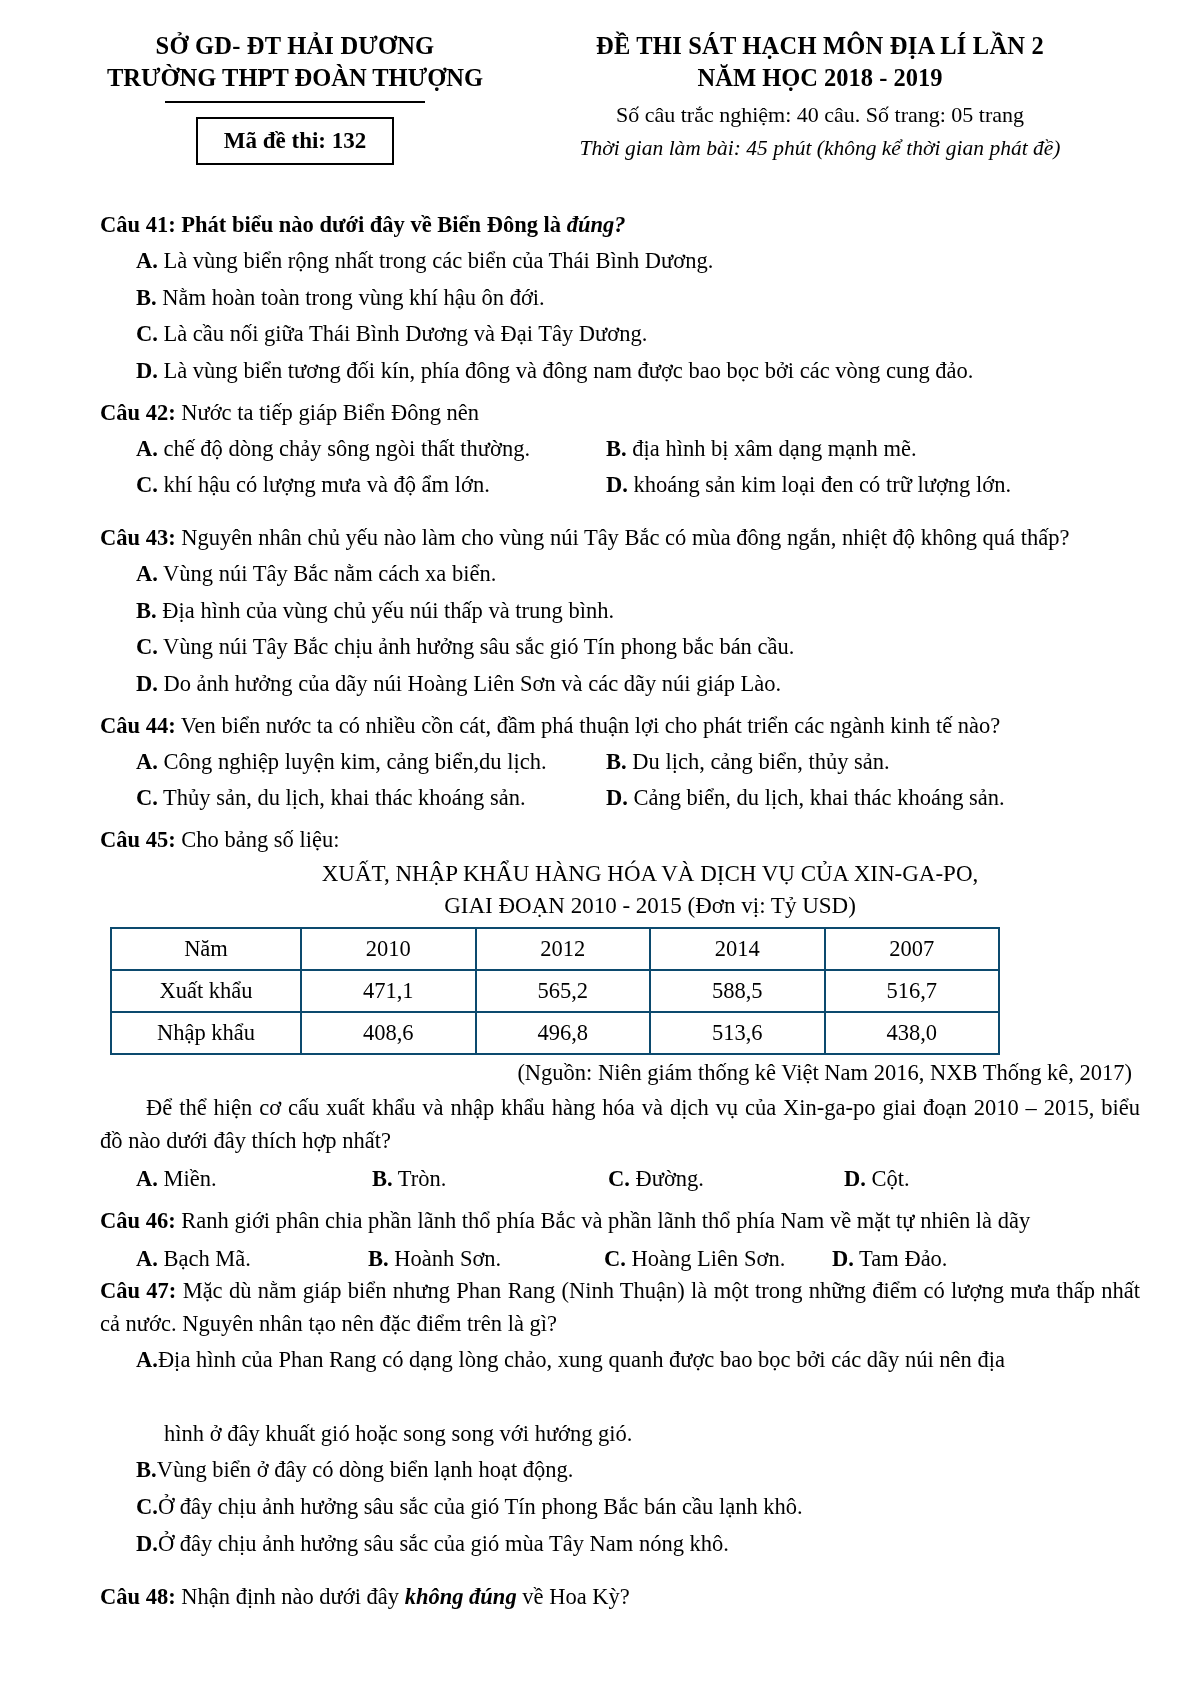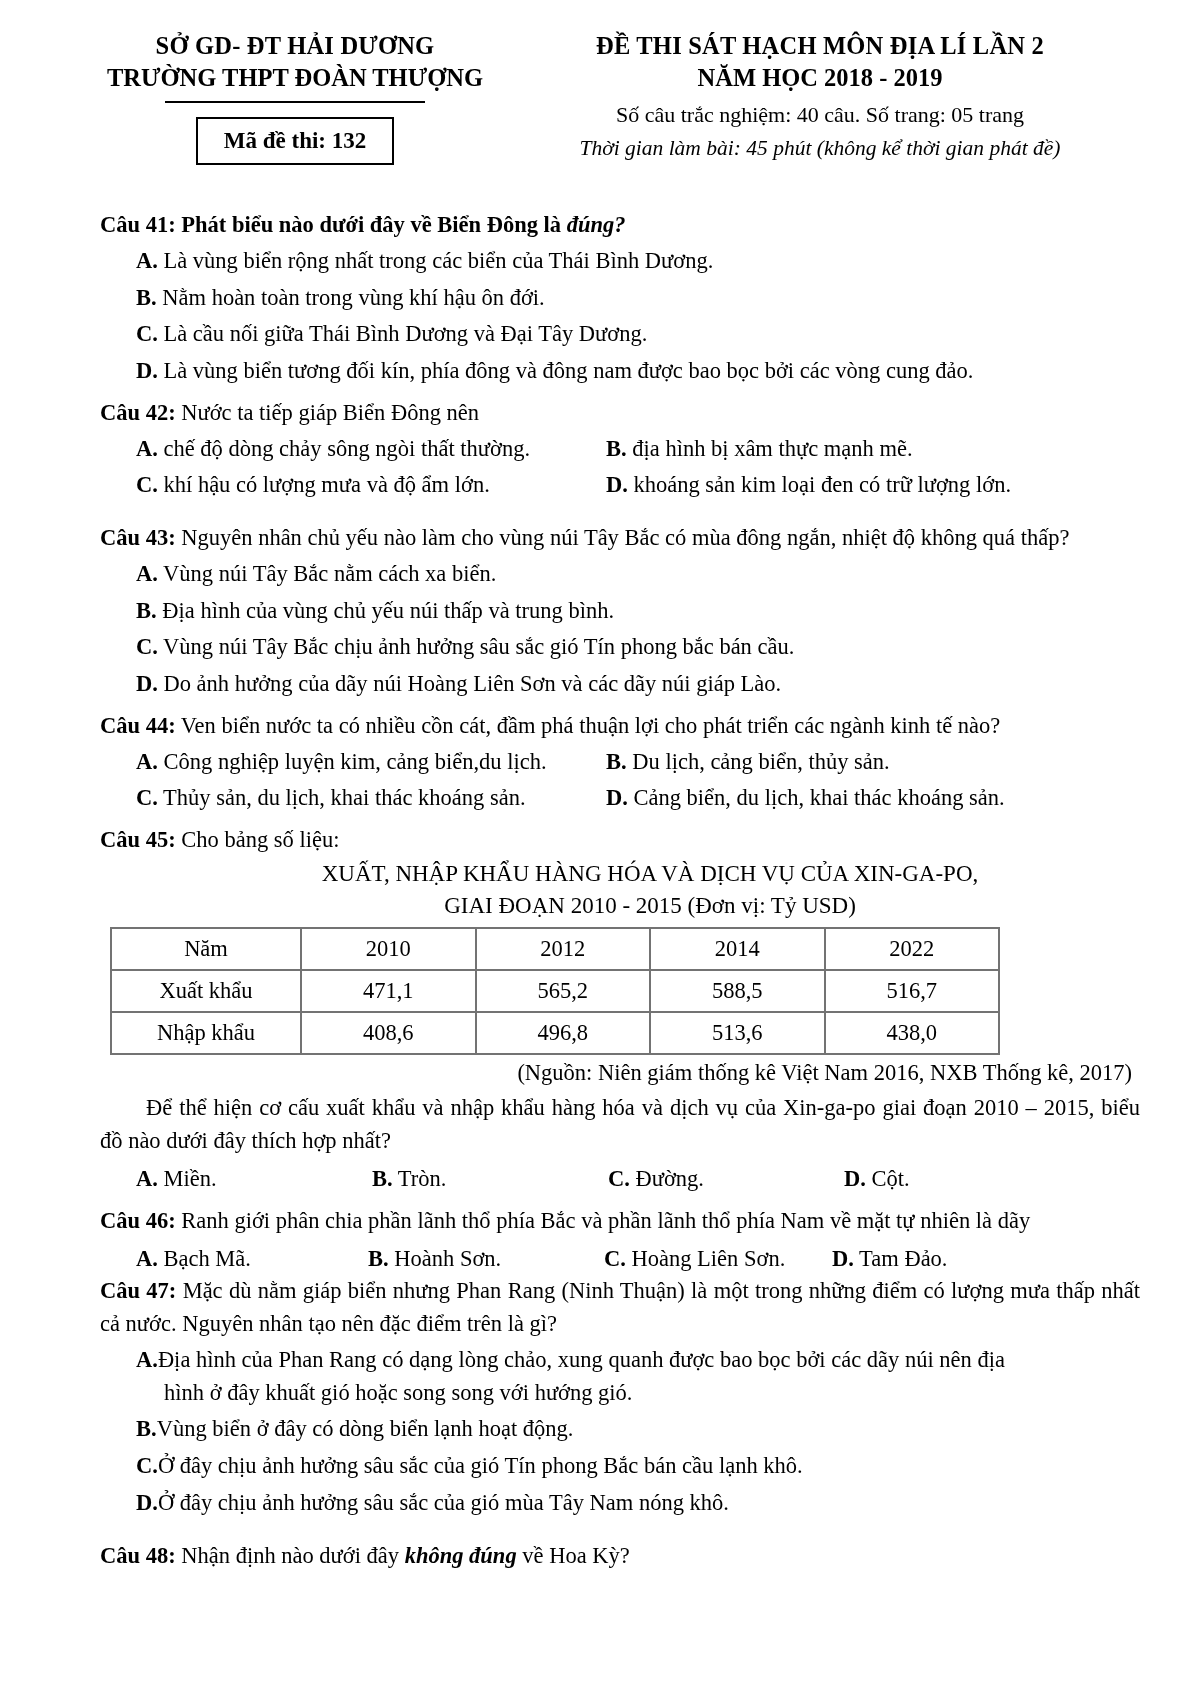--- a/index.html
+++ b/index.html
@@ -145,20 +145,21 @@
   .hang-opt {
     font-size: 22.5px;
     line-height: 1.45;
     padding-left: 36px;
     margin-top: 4px;
     text-indent: 0;
   }
   .hang-opt .cont {
     display: block;
     padding-left: 28px;
+    margin-top: 41px;
   }
 
   
   .tbl-title {
     text-align: center;
     font-size: 23px;
     line-height: 1.38;
     margin-top: 2px;
     padding-left: 60px;
   }
@@ -168,21 +169,21 @@
     line-height: 1.38;
     padding-left: 60px;
   }
   table.data {
     border-collapse: collapse;
     width: 890px;
     margin: 6px 0 0 10px;
     table-layout: fixed;
   }
   table.data td {
-    border: 2px solid #737373;
+    border: 2px solid #0c4a6e;
     text-align: center;
     font-size: 22.5px;
     padding: 6px 0 7px 0;
     line-height: 1.2;
   }
   table.data td.c0 { width: 188px; }
   .source {
     text-align: right;
     font-size: 22.5px;
     margin-top: 5px;
@@ -245,21 +246,21 @@
       <span class="q-label">Câu 42:</span>
       <span>Nước ta tiếp giáp Biển Đông nên</span>
     </div>
     <div class="two-col">
       <div>
         <span class="opt-letter">A.</span>
         <span>chế độ dòng chảy sông ngòi thất thường.</span>
       </div>
       <div>
         <span class="opt-letter">B.</span>
-        <span>địa hình bị xâm thực mạnh mẽ.</span>
+        <span>địa hình bị xâm dạng mạnh mẽ.</span>
       </div>
     </div>
     <div class="two-col">
       <div>
         <span class="opt-letter">C.</span>
         <span>khí hậu có lượng mưa và độ ẩm lớn.</span>
       </div>
       <div>
         <span class="opt-letter">D.</span>
         <span>khoáng sản kim loại đen có trữ lượng lớn.</span>
@@ -321,21 +322,21 @@
     <div class="tbl-title">XUẤT, NHẬP KHẨU HÀNG HÓA VÀ DỊCH VỤ CỦA XIN-GA-PO,</div>
     <div class="tbl-title2">GIAI ĐOẠN 2010 - 2015 (Đơn vị: Tỷ USD)</div>
 
     <table class="data">
       <tbody>
         <tr>
           <td class="c0">Năm</td>
           <td>2010</td>
           <td>2012</td>
           <td>2014</td>
-          <td>2022</td>
+          <td>2007</td>
         </tr>
         <tr>
           <td class="c0">Xuất khẩu</td>
           <td>471,1</td>
           <td>565,2</td>
           <td>588,5</td>
           <td>516,7</td>
         </tr>
         <tr>
           <td class="c0">Nhập khẩu</td>

